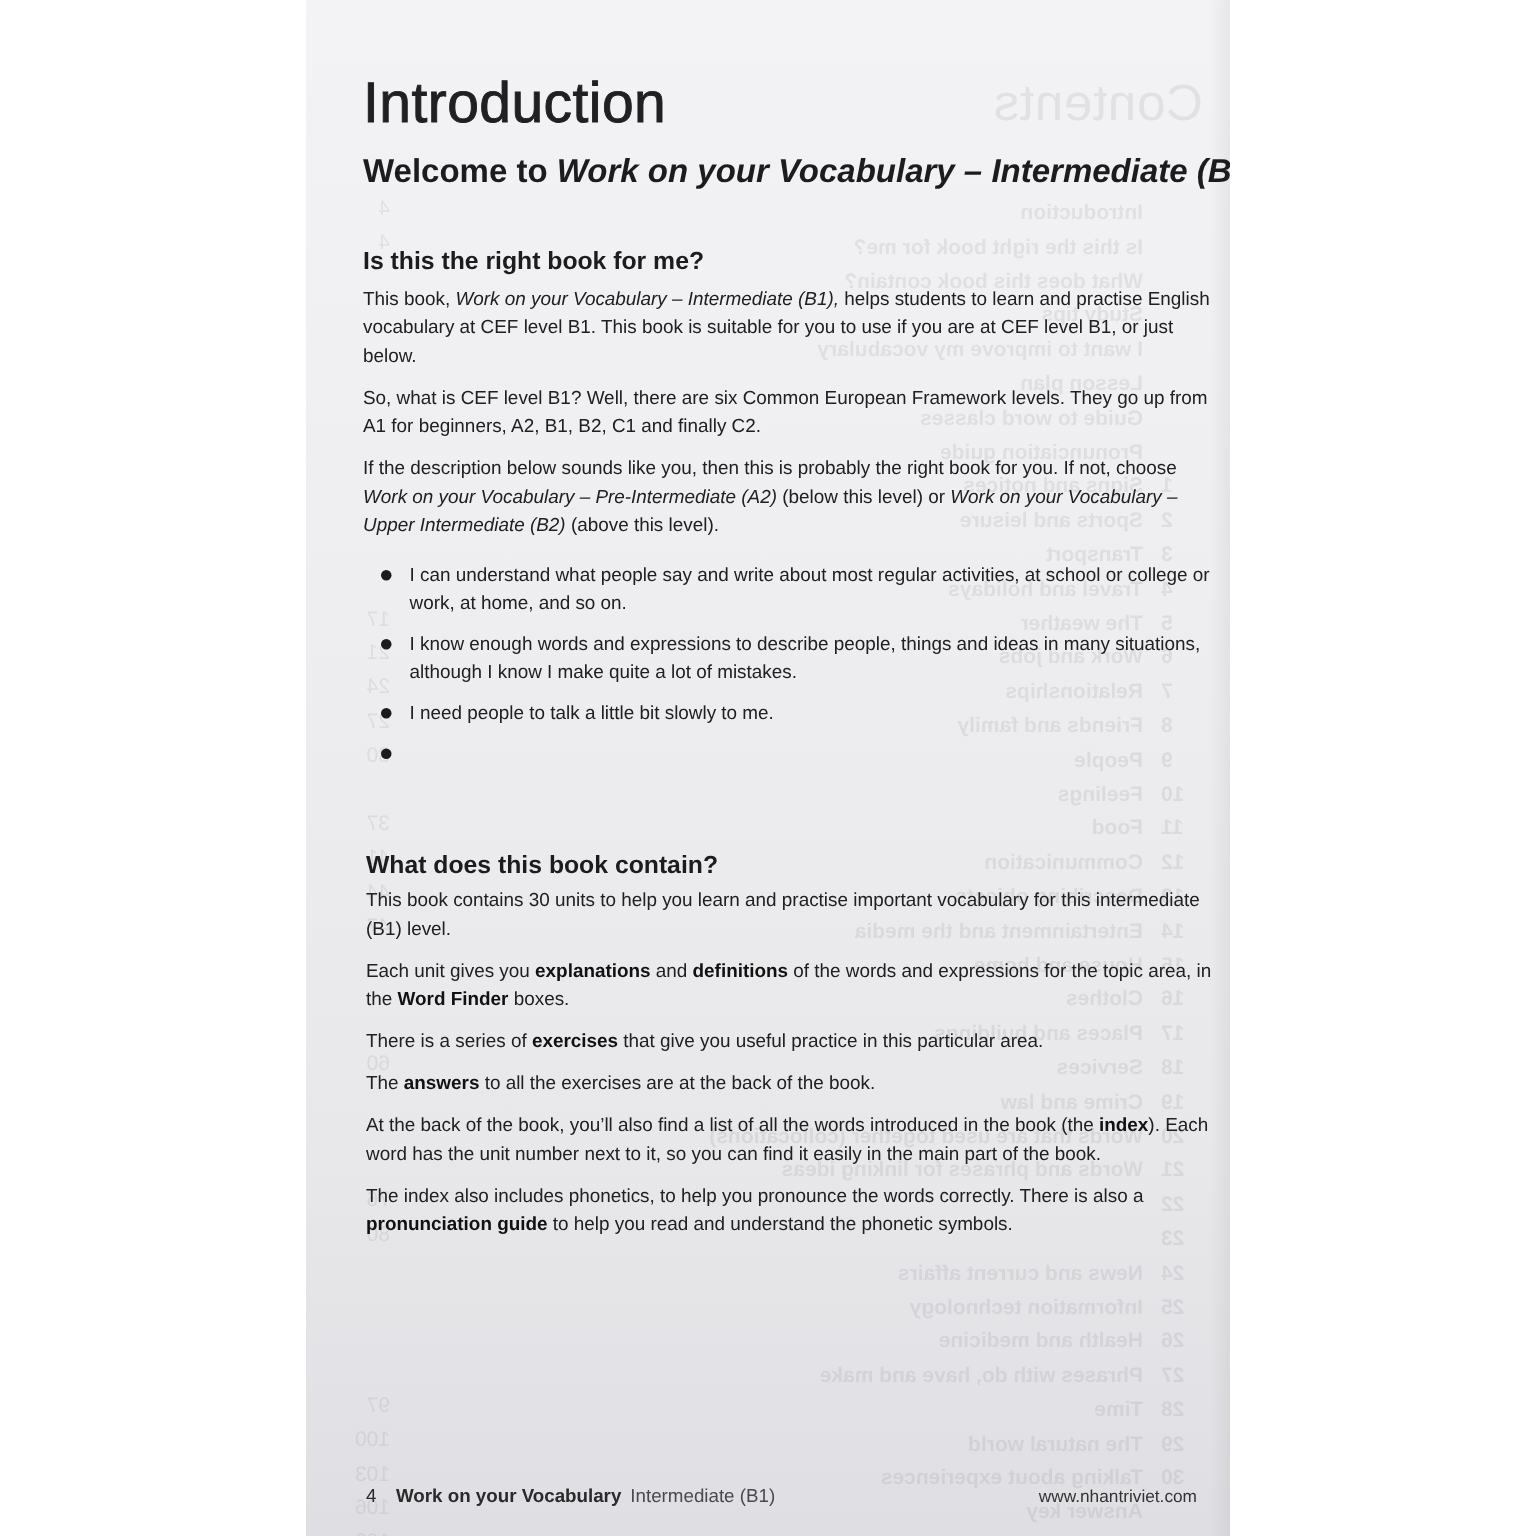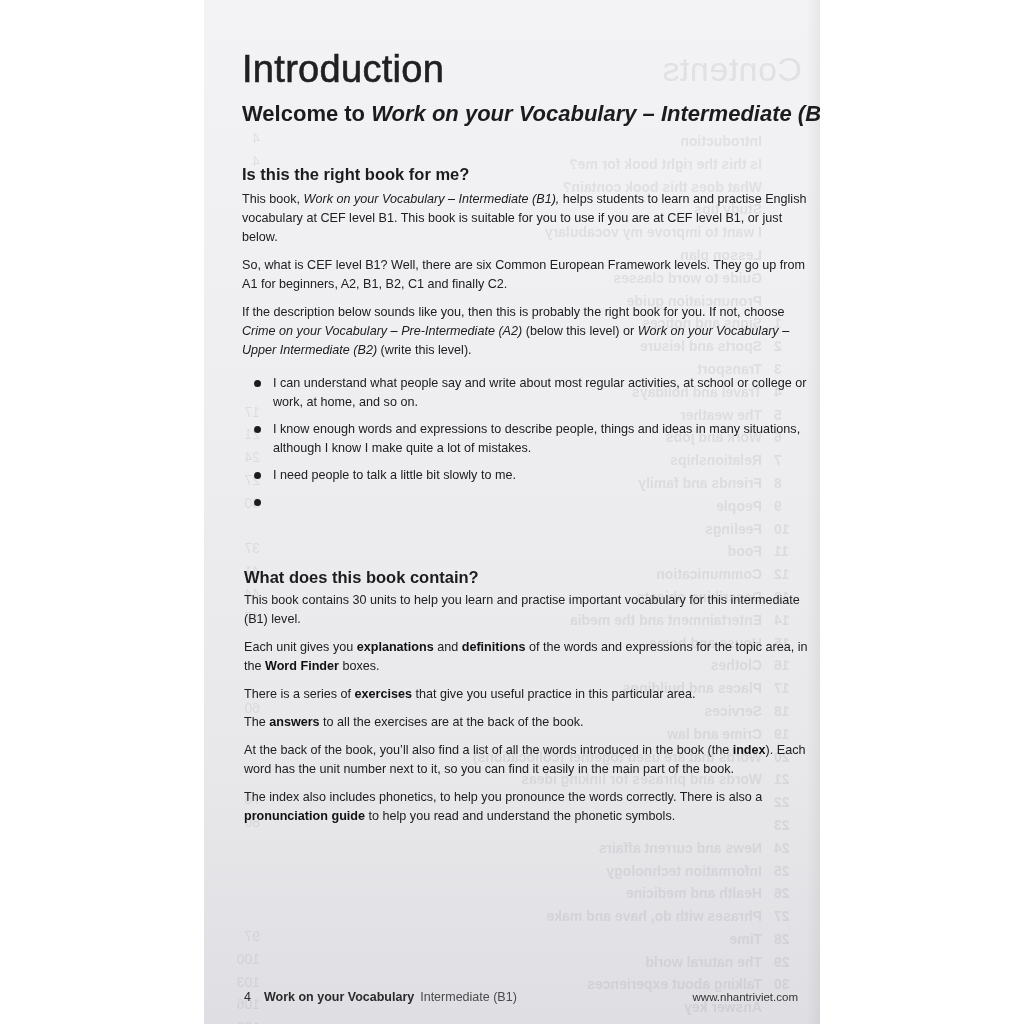--- a/index.html
+++ b/index.html
@@ -366,21 +366,21 @@
     <h1>Introduction</h1>
 
     <div class="welcome">
       <span>Welcome to </span><i>Work on your Vocabulary – Intermediate (B1)</i><span>.</span>
     </div>
 
     <section class="sec1">
       <h2>Is this the right book for me?</h2>
       <p><span>This book, </span><i>Work on your Vocabulary – Intermediate (B1),</i><span> helps students to learn and practise English vocabulary at CEF level B1. This book is suitable for you to use if you are at CEF level B1, or just below.</span></p>
       <p>So, what is CEF level B1? Well, there are six Common European Framework levels. They go up from A1 for beginners, A2, B1, B2, C1 and finally C2.</p>
-      <p><span>If the description below sounds like you, then this is probably the right book for you. If not, choose </span><i>Crime on your Vocabulary – Pre-Intermediate (A2)</i><span> (below this level) or </span><i>Work on your Vocabulary – Upper Intermediate (B2)</i><span> (write this level).</span></p>
+      <p><span>If the description below sounds like you, then this is probably the right book for you. If not, choose </span><i>Work on your Vocabulary – Pre-Intermediate (A2)</i><span> (below this level) or </span><i>Work on your Vocabulary – Upper Intermediate (B2)</i><span> (above this level).</span></p>
 
       <ul class="bullets">
         <li>
             <span class="bullet-dot"></span>
             <span>I can understand what people say and write about most regular activities, at school or college or work, at home, and so on.</span>
           </li>
         <li>
             <span class="bullet-dot"></span>
             <span>I know enough words and expressions to describe people, things and ideas in many situations, although I know I make quite a lot of mistakes.</span>
           </li>

